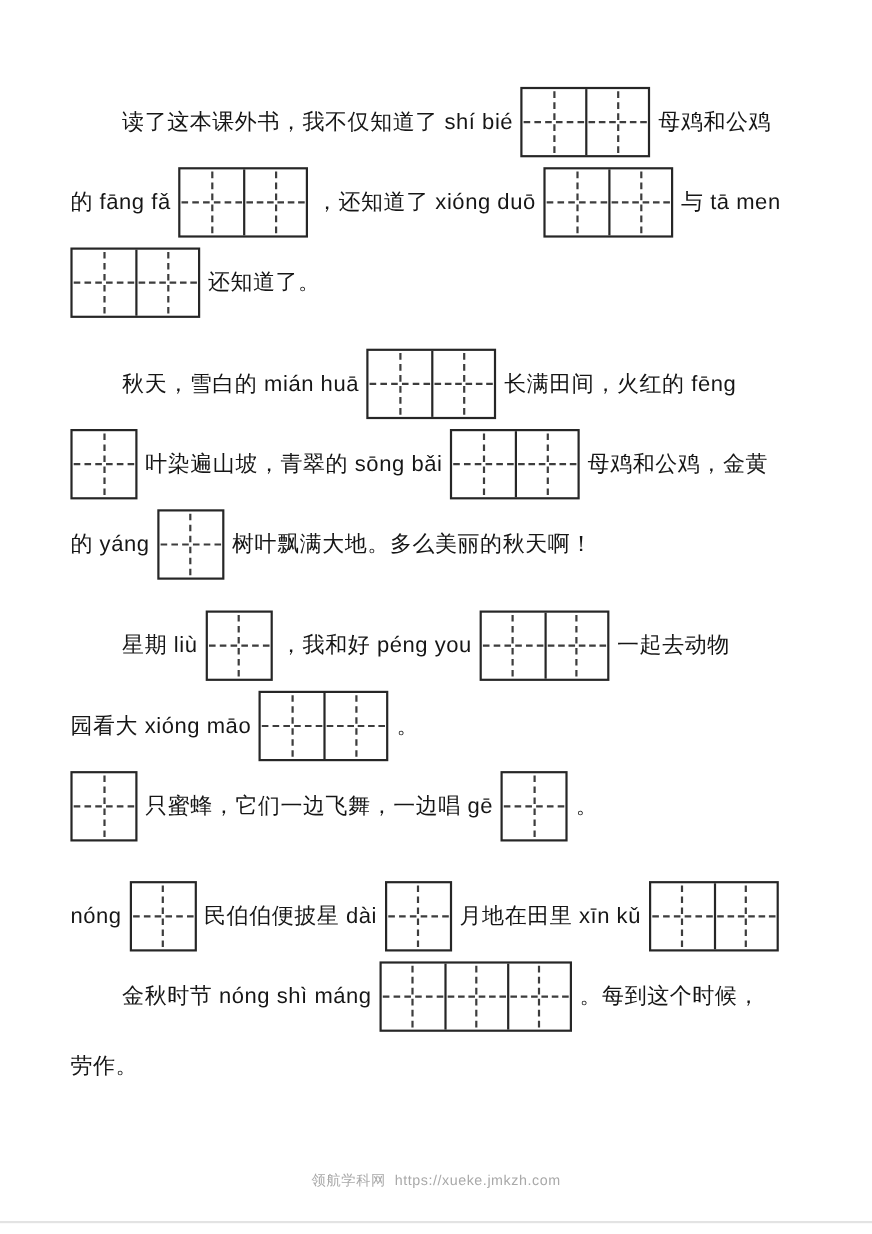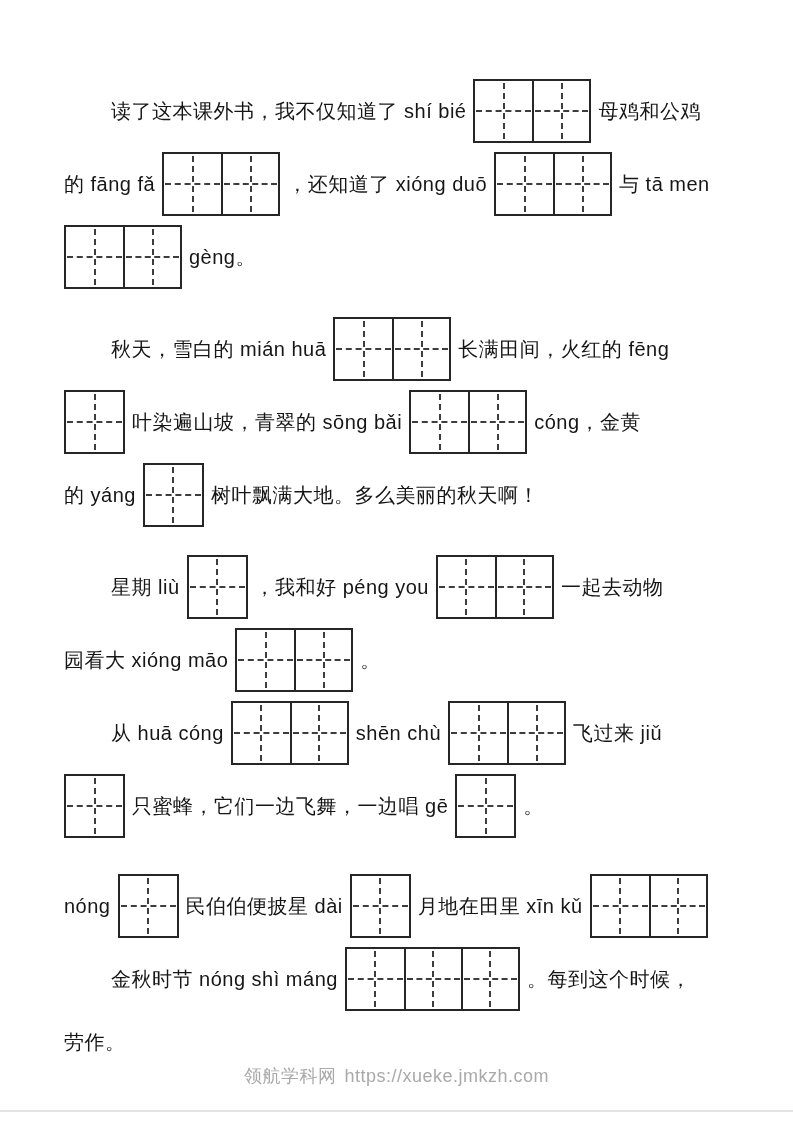--- a/index.html
+++ b/index.html
@@ -72,21 +72,21 @@
     margin-top: -1px;
     border-top: 2px dashed #3d3d3d;
   }
 
   .footer {
     position: absolute;
     left: 0;
     top: 1064px;
     width: 100%;
     text-align: center;
-    font-size: 18px;
+    font-size: 13px;
     color: #a9a9a9;
     letter-spacing: 0.5px;
   }
   .footer .site-name { margin-right: 8px; }
 
   .footer-rule {
     position: absolute;
     left: 0;
     top: 1110px;
     width: 100%;
@@ -120,42 +120,42 @@
             <span class="cell"></span>
             <span class="cell"></span>
           </span>
           <span class="seg-text">与 tā men</span>
         </div>
         <div class="line">
           <span class="grid">
             <span class="cell"></span>
             <span class="cell"></span>
           </span>
-          <span class="seg-text">gèng。</span>
+          <span class="seg-text">还知道了。</span>
         </div>
       </div>
       <div class="paragraph">
         <div class="line first">
           <span class="seg-text">秋天，雪白的 mián huā</span>
           <span class="grid">
             <span class="cell"></span>
             <span class="cell"></span>
           </span>
           <span class="seg-text">长满田间，火红的 fēng</span>
         </div>
         <div class="line">
           <span class="grid">
             <span class="cell"></span>
           </span>
           <span class="seg-text">叶染遍山坡，青翠的 sōng bǎi</span>
           <span class="grid">
             <span class="cell"></span>
             <span class="cell"></span>
           </span>
-          <span class="seg-text">cóng，金黄</span>
+          <span class="seg-text">母鸡和公鸡，金黄</span>
         </div>
         <div class="line">
           <span class="seg-text">的 yáng</span>
           <span class="grid">
             <span class="cell"></span>
           </span>
           <span class="seg-text">树叶飘满大地。多么美丽的秋天啊！</span>
         </div>
       </div>
       <div class="paragraph">
@@ -174,33 +174,20 @@
         <div class="line">
           <span class="seg-text">园看大 xióng māo</span>
           <span class="grid">
             <span class="cell"></span>
             <span class="cell"></span>
           </span>
           <span class="seg-text">。</span>
         </div>
       </div>
       <div class="paragraph">
-        <div class="line first">
-          <span class="seg-text">从 huā cóng</span>
-          <span class="grid">
-            <span class="cell"></span>
-            <span class="cell"></span>
-          </span>
-          <span class="seg-text">shēn chù</span>
-          <span class="grid">
-            <span class="cell"></span>
-            <span class="cell"></span>
-          </span>
-          <span class="seg-text">飞过来 jiǔ</span>
-        </div>
         <div class="line">
           <span class="grid">
             <span class="cell"></span>
           </span>
           <span class="seg-text">只蜜蜂，它们一边飞舞，一边唱 gē</span>
           <span class="grid">
             <span class="cell"></span>
           </span>
           <span class="seg-text">。</span>
         </div>

